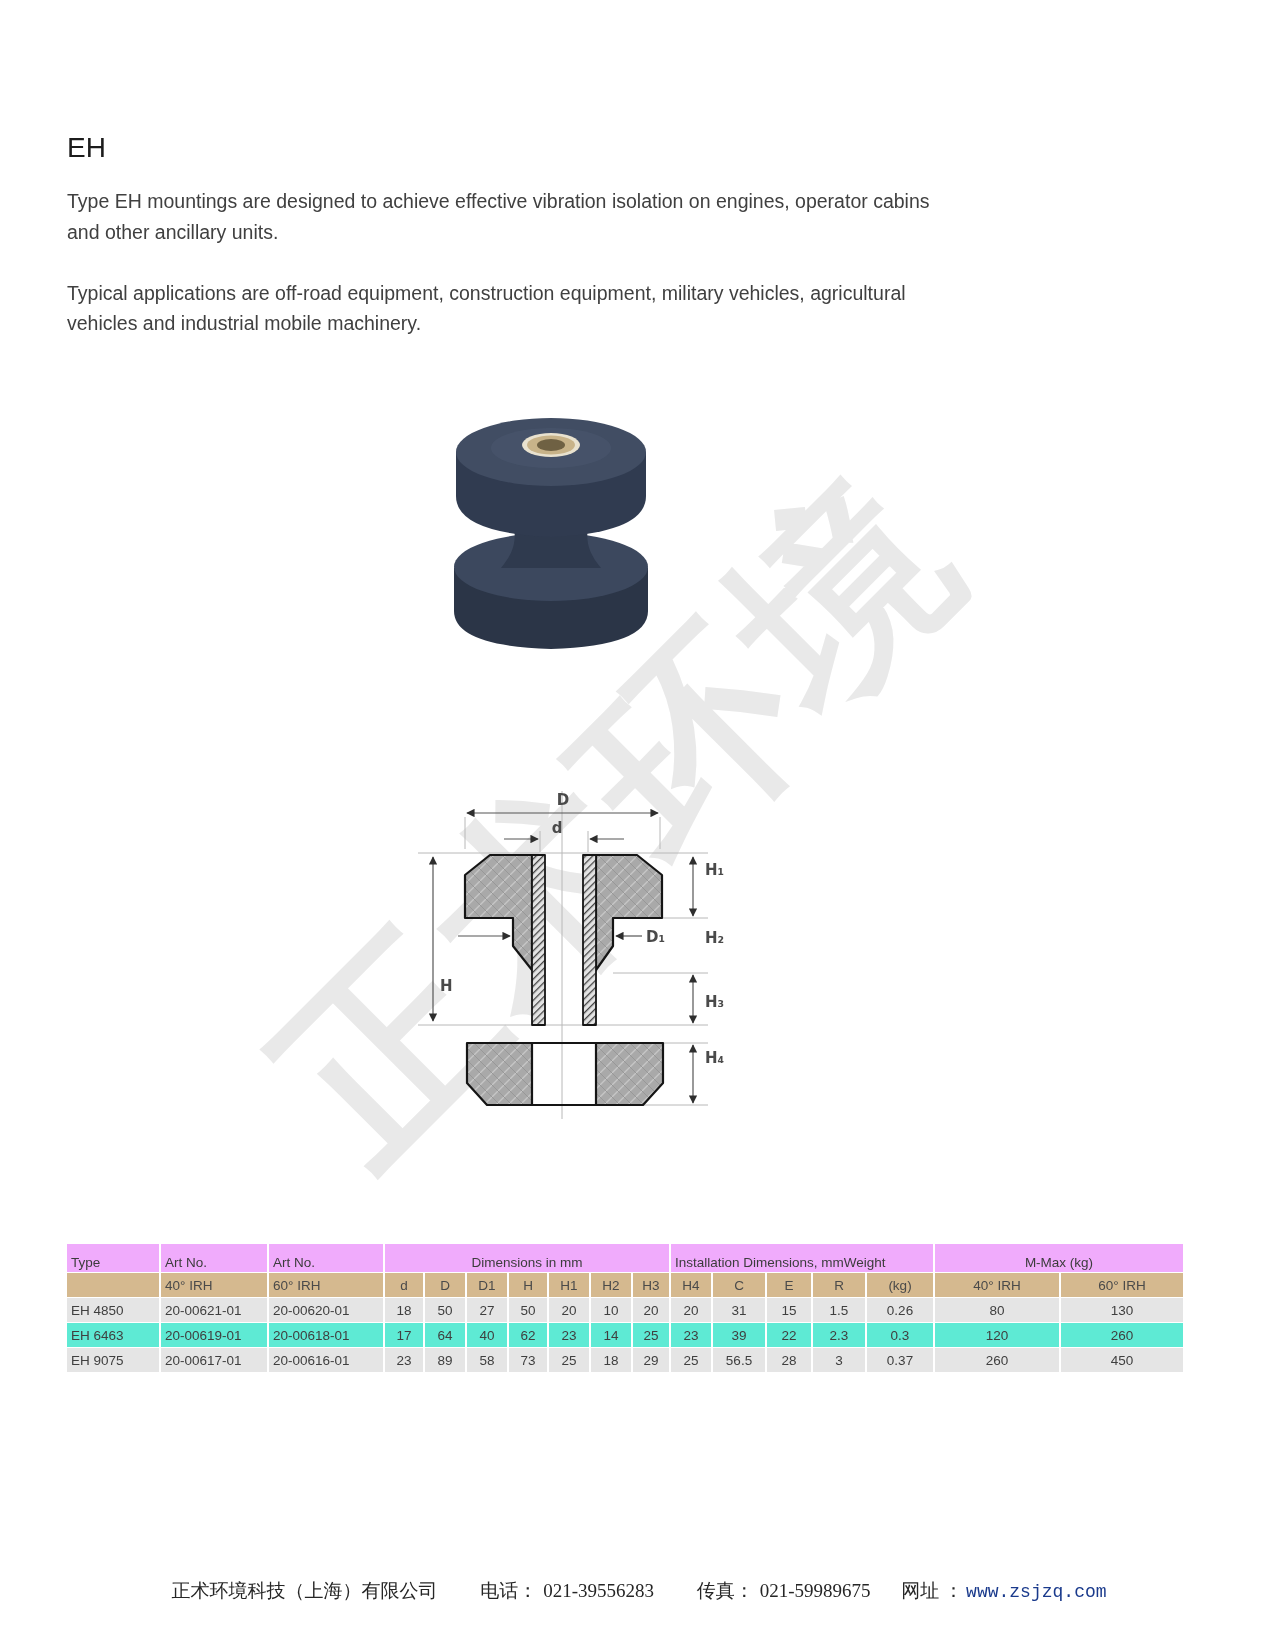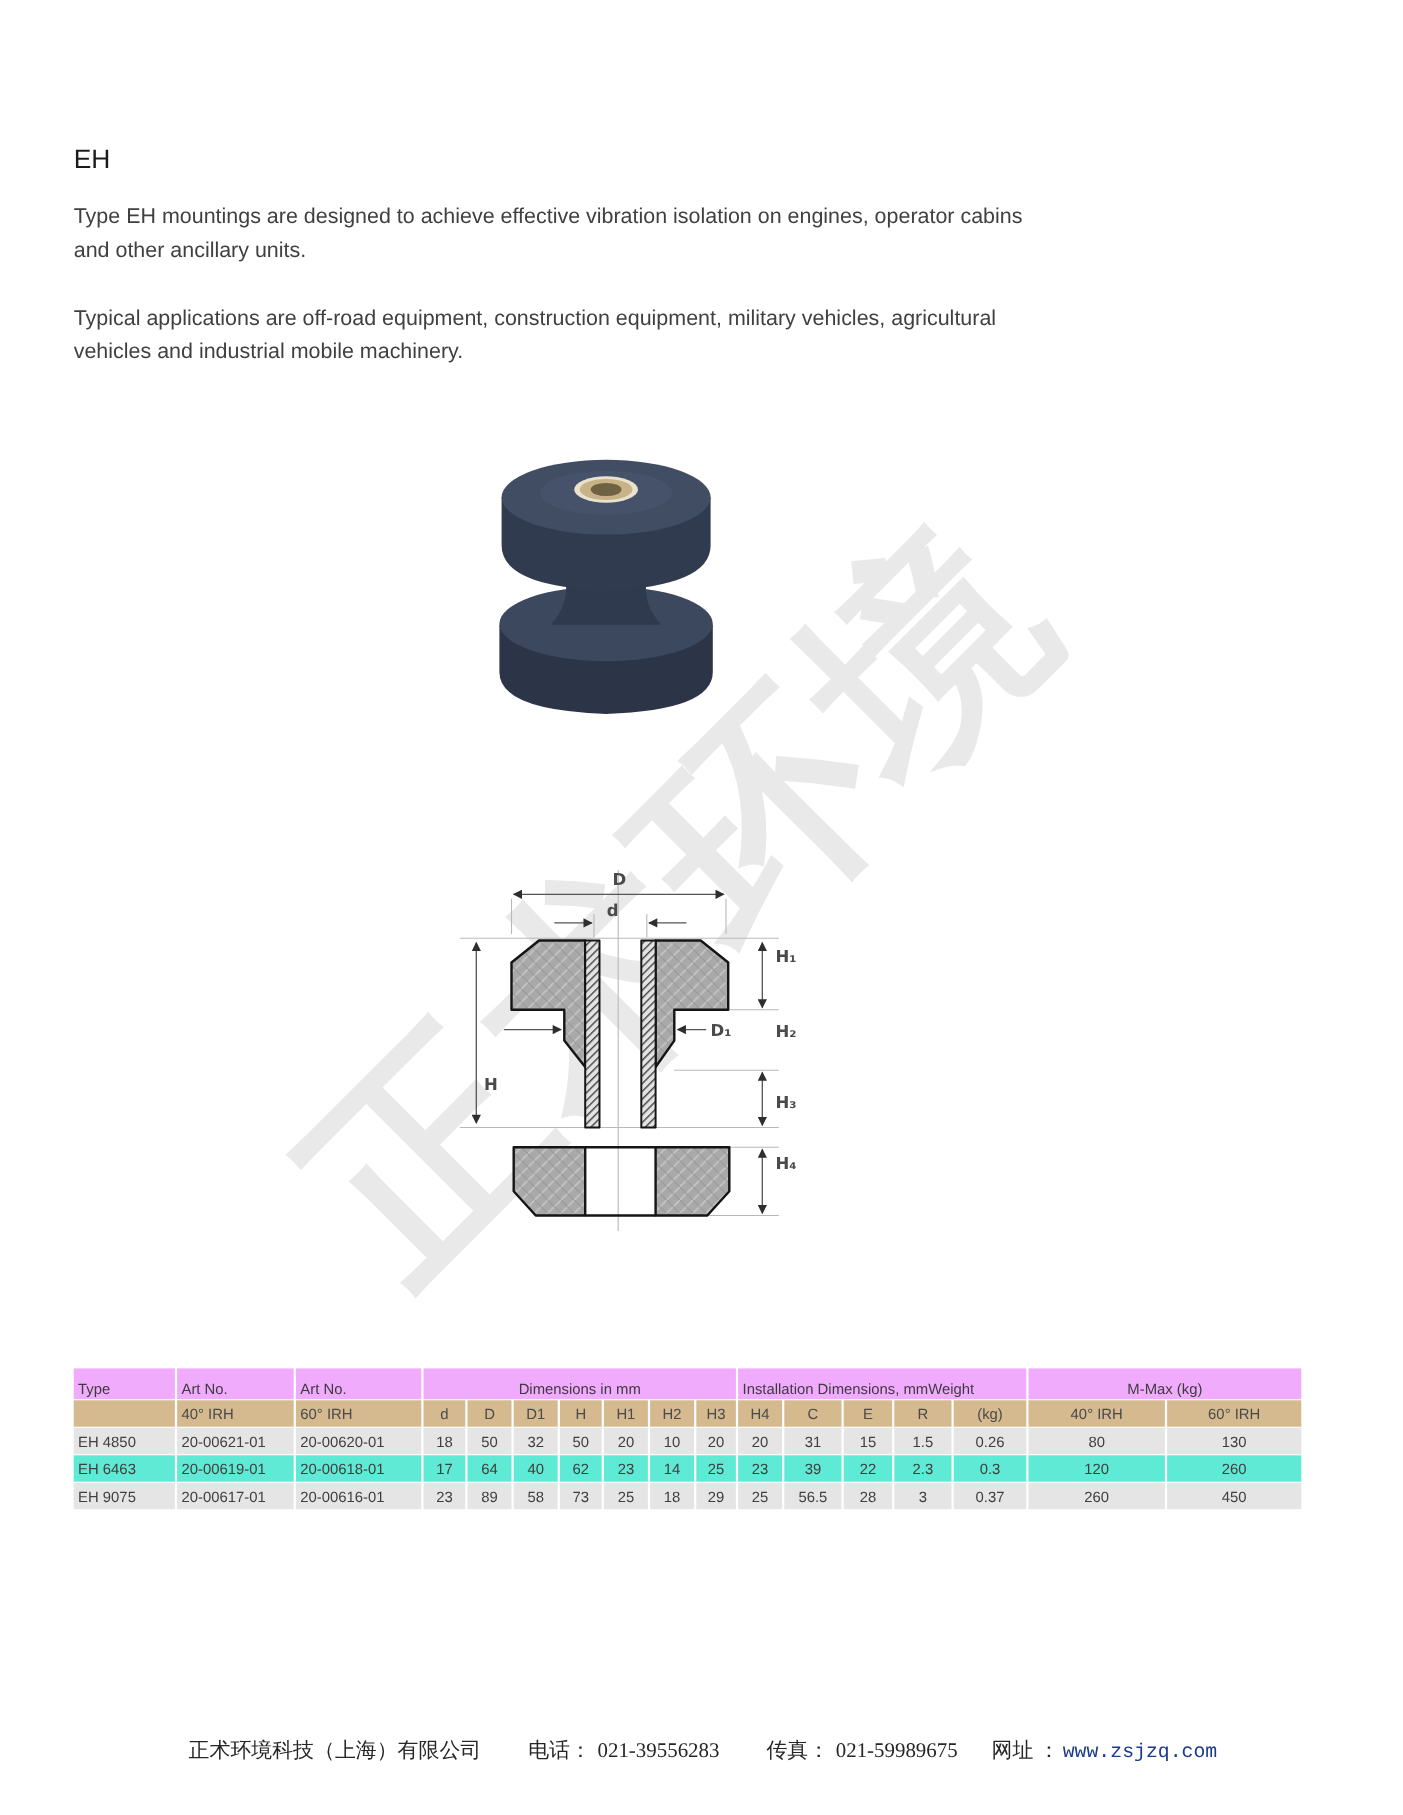--- a/index.html
+++ b/index.html
@@ -10,21 +10,21 @@
   
   .watermark{
     position:absolute;left:175px;top:695px;width:890px;height:250px;
     display:flex;align-items:center;justify-content:center;
     transform:rotate(-45deg);
     font-size:205px;font-weight:700;letter-spacing:8px;color:#e9e9e9;
     white-space:nowrap;z-index:0;user-select:none;
     font-family:"DejaVu Sans",sans-serif;
   }
   .content{position:absolute;left:67px;top:132px;width:910px;z-index:2;}
-  .title{font-size:24px;font-weight:400;color:#1c1c1c;margin:0 0 22px 0;}
+  .title{font-size:28px;font-weight:400;color:#1c1c1c;margin:0 0 22px 0;}
   .para{font-size:19.5px;line-height:1.58;margin:0 0 30px 0;max-width:880px;color:#404040;}
   .photo{position:absolute;left:437px;top:396px;z-index:2;}
   .diagram{position:absolute;left:330px;top:743px;z-index:2;}
   .dimlabel{font-size:15px;font-weight:700;fill:#4a4a4a;font-family:"DejaVu Sans",sans-serif;}
   
   .spec-table-wrap{position:absolute;left:65px;top:1243px;z-index:2;}
   table.spec{border-collapse:separate;border-spacing:2px 1px;font-size:13.5px;color:#3a3a3a;}
   table.spec td,table.spec th{padding:2px 4px;white-space:nowrap;font-weight:400;}
   tr.group th{background:#f0abfc;height:24px;vertical-align:bottom;color:#3c3c3c;text-align:left;}
   tr.group th.c{text-align:center;}
@@ -182,21 +182,21 @@
         <td class="n">(kg)</td>
         <td class="n">40° IRH</td>
         <td class="n">60° IRH</td>
       </tr>
       <tr class="data">
         <td class="l">EH 4850</td>
         <td class="l">20-00621-01</td>
         <td class="l">20-00620-01</td>
         <td class="n">18</td>
         <td class="n">50</td>
-        <td class="n">32</td>
+        <td class="n">27</td>
         <td class="n">50</td>
         <td class="n">20</td>
         <td class="n">10</td>
         <td class="n">20</td>
         <td class="n">20</td>
         <td class="n">31</td>
         <td class="n">15</td>
         <td class="n">1.5</td>
         <td class="n">0.26</td>
         <td class="n">80</td>

